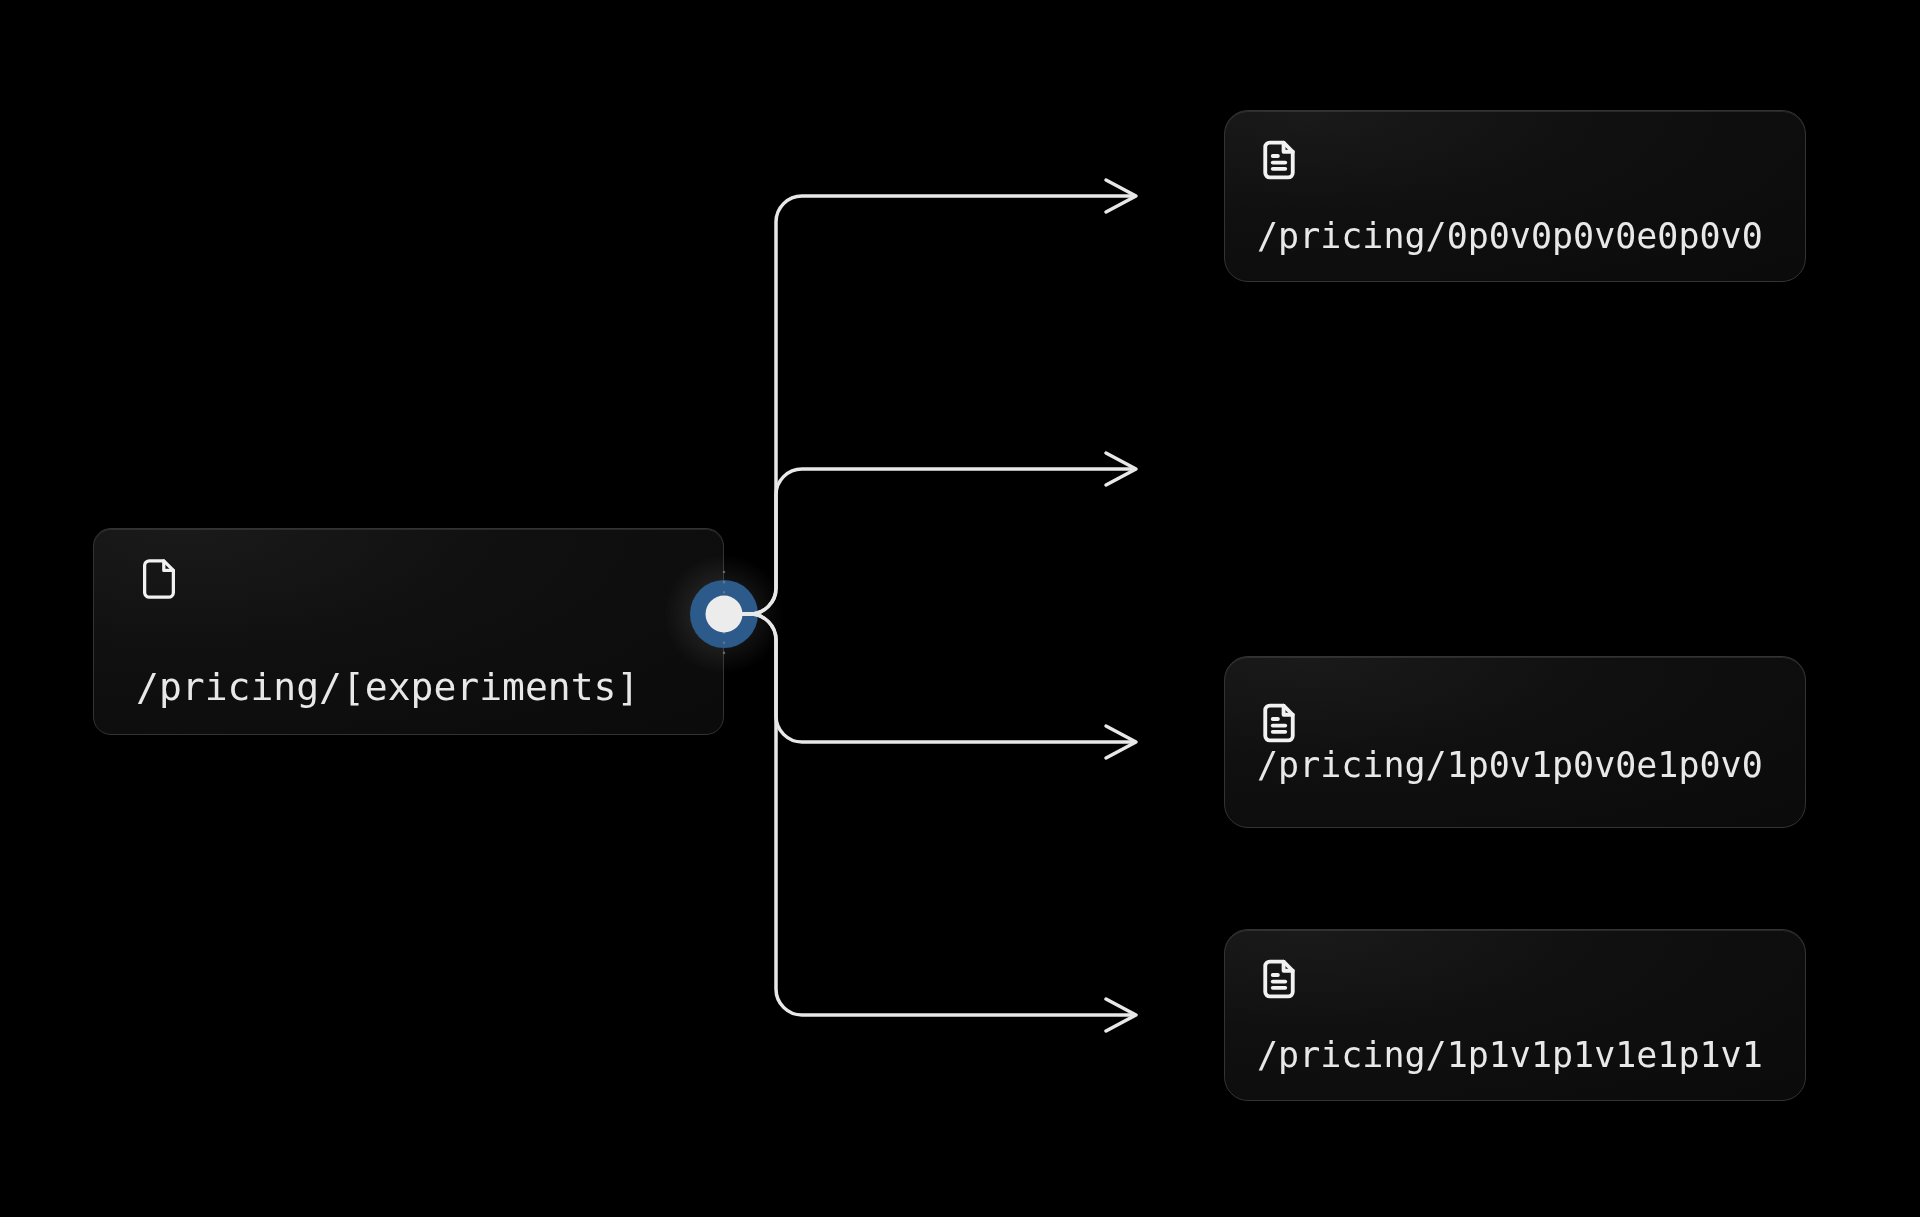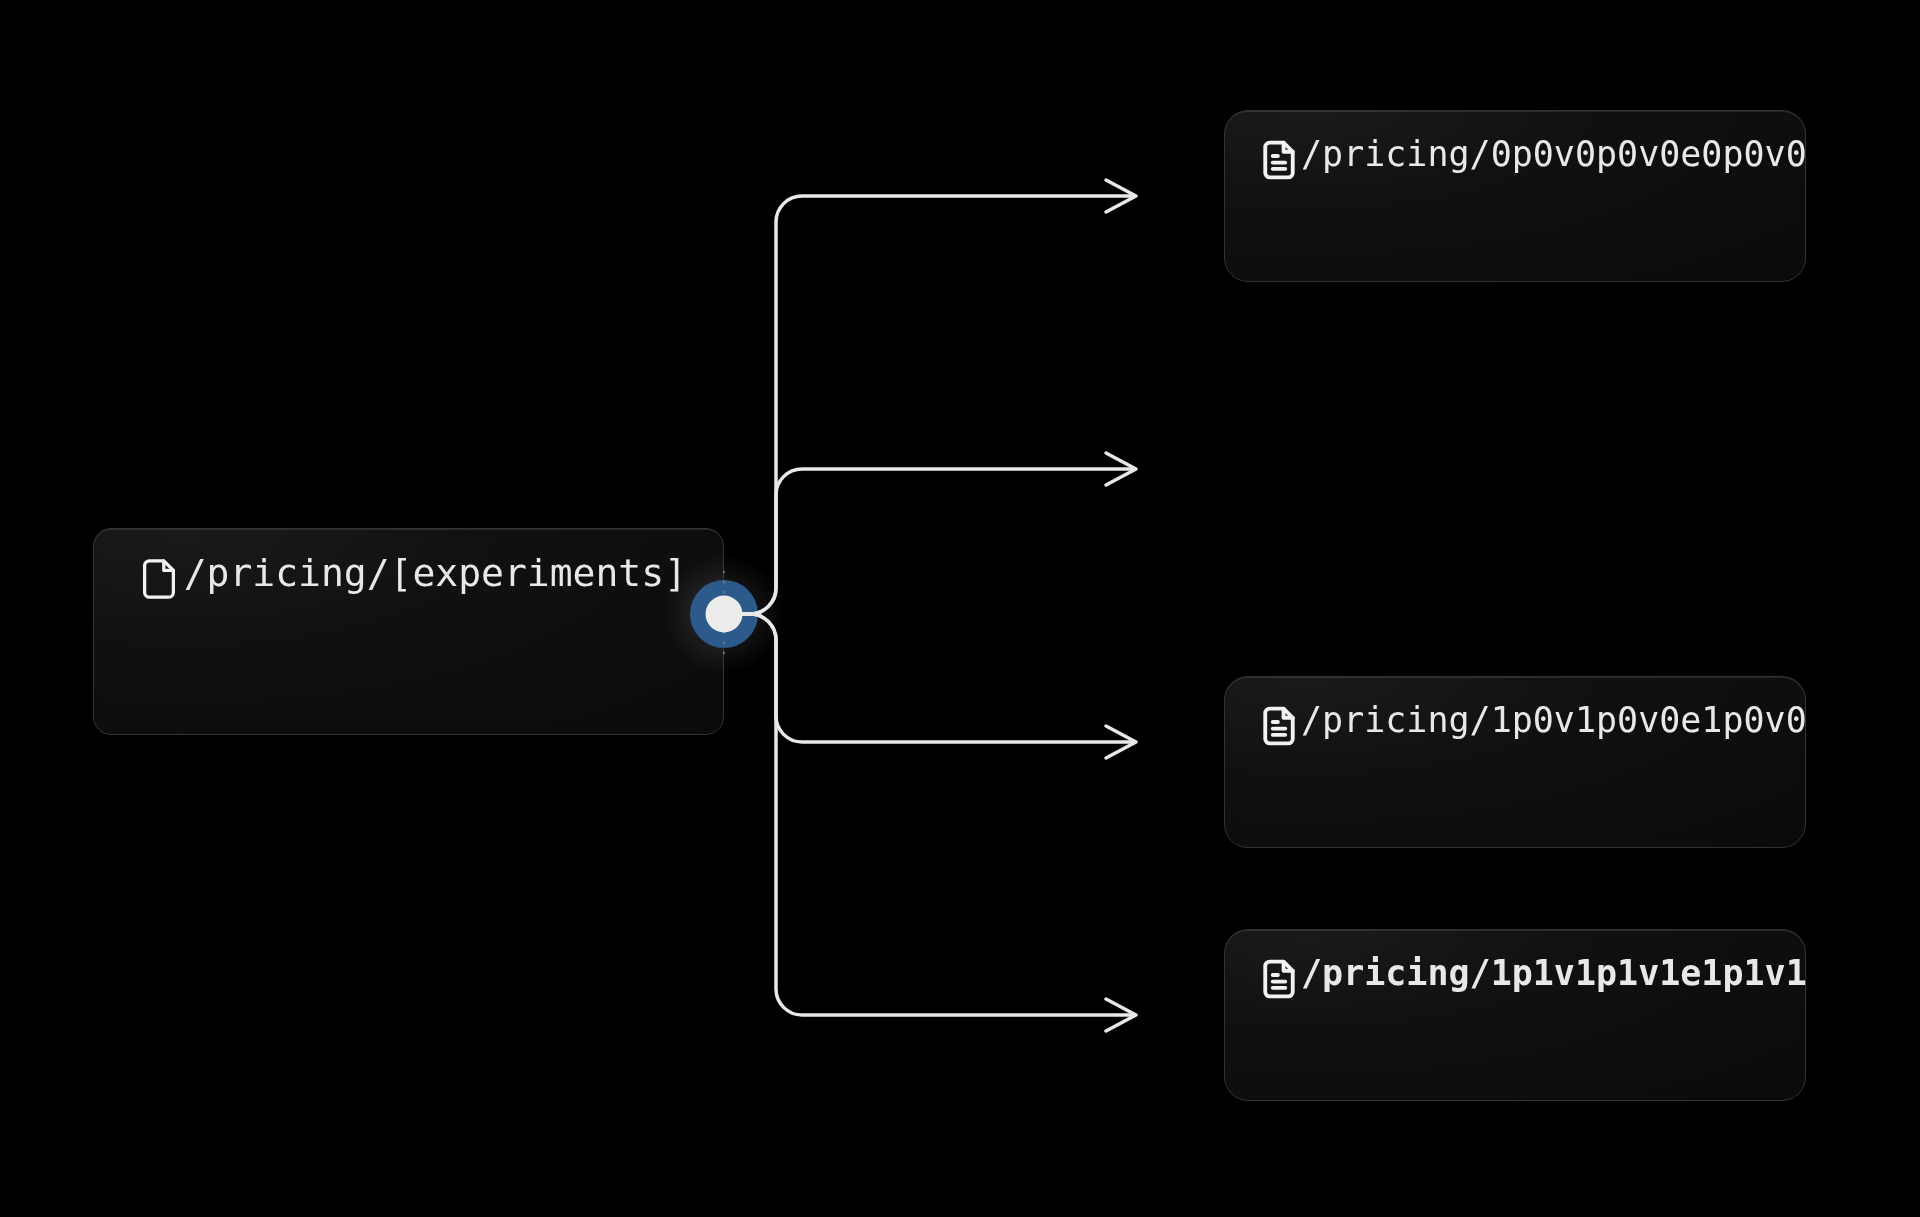--- a/index.html
+++ b/index.html
@@ -16,42 +16,42 @@
     font-family: "DejaVu Sans Mono", "Liberation Mono", monospace;
   }
   .node {
     position: absolute;
     box-sizing: border-box;
     border: 1.5px solid #333333;
     background: radial-gradient(130% 150% at 14% 0%, #1a1a1a 0%, #101010 40%, #0a0a0a 100%);
     box-shadow: inset 0 1px 0 rgba(255,255,255,0.10), 0 0 0 1px rgba(0,0,0,0.6);
     color: #ededed;
     display: flex;
-    flex-direction: row;
+    flex-direction: column;
     justify-content: space-between;
   }
   .node-source {
     left: 93px;
     top: 528px;
     width: 631px;
     height: 207px;
     border-radius: 18px;
     padding: 25px 36px 26px 42px;
   }
   .node-target {
     left: 1224px;
     width: 582px;
     height: 172px;
     border-radius: 24px;
     padding: 25px 28px 26px 32px;
   }
   #target-0 { top: 110px; }
   #target-1 { top: 383px; }
-  #target-2 { top: 676px; }
-  #target-3 { top: 929px; font-weight: bold; }
+  #target-2 { top: 656px; justify-content: center; }
+  #target-3 { top: 929px; }
   .node-icon { display: block; }
   .node-icon svg { display: block; color: #f2f2f2; }
   .node-label {
     font-size: 35px;
     line-height: 1.05;
     color: #e8e8e8;
     white-space: nowrap;
     letter-spacing: 0;
   }
   .node-source .node-label { font-size: 38px; }

